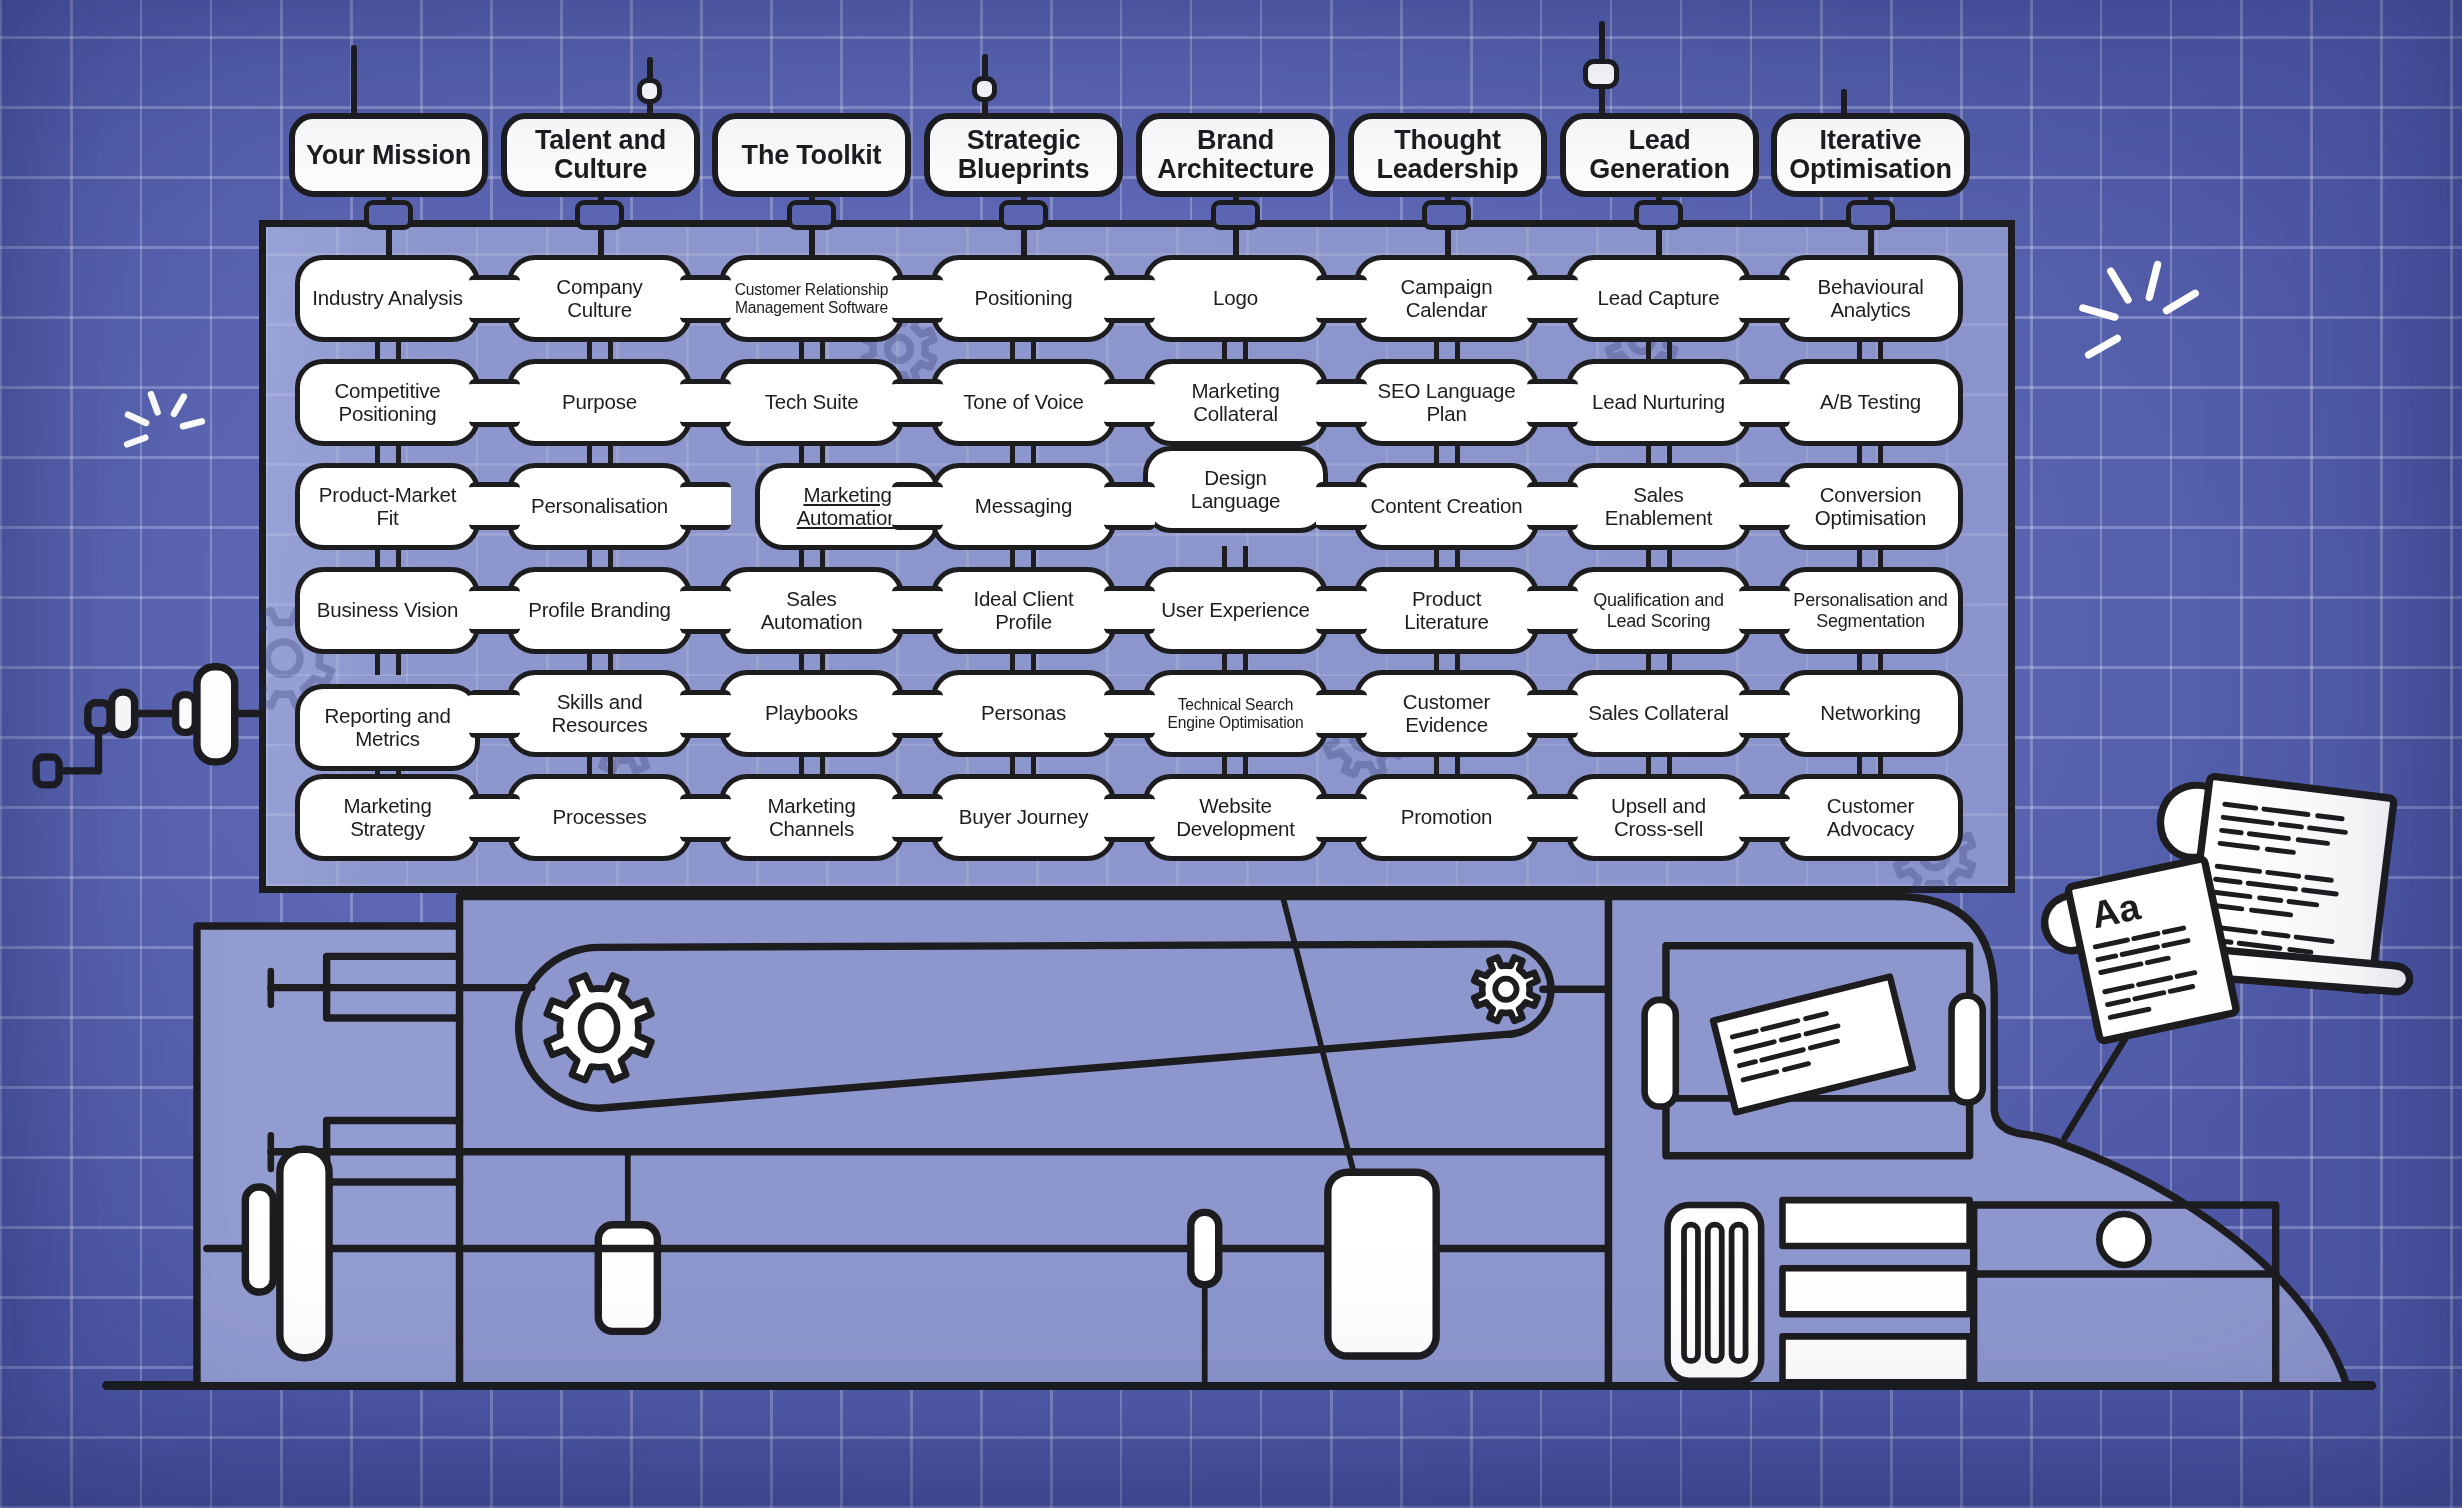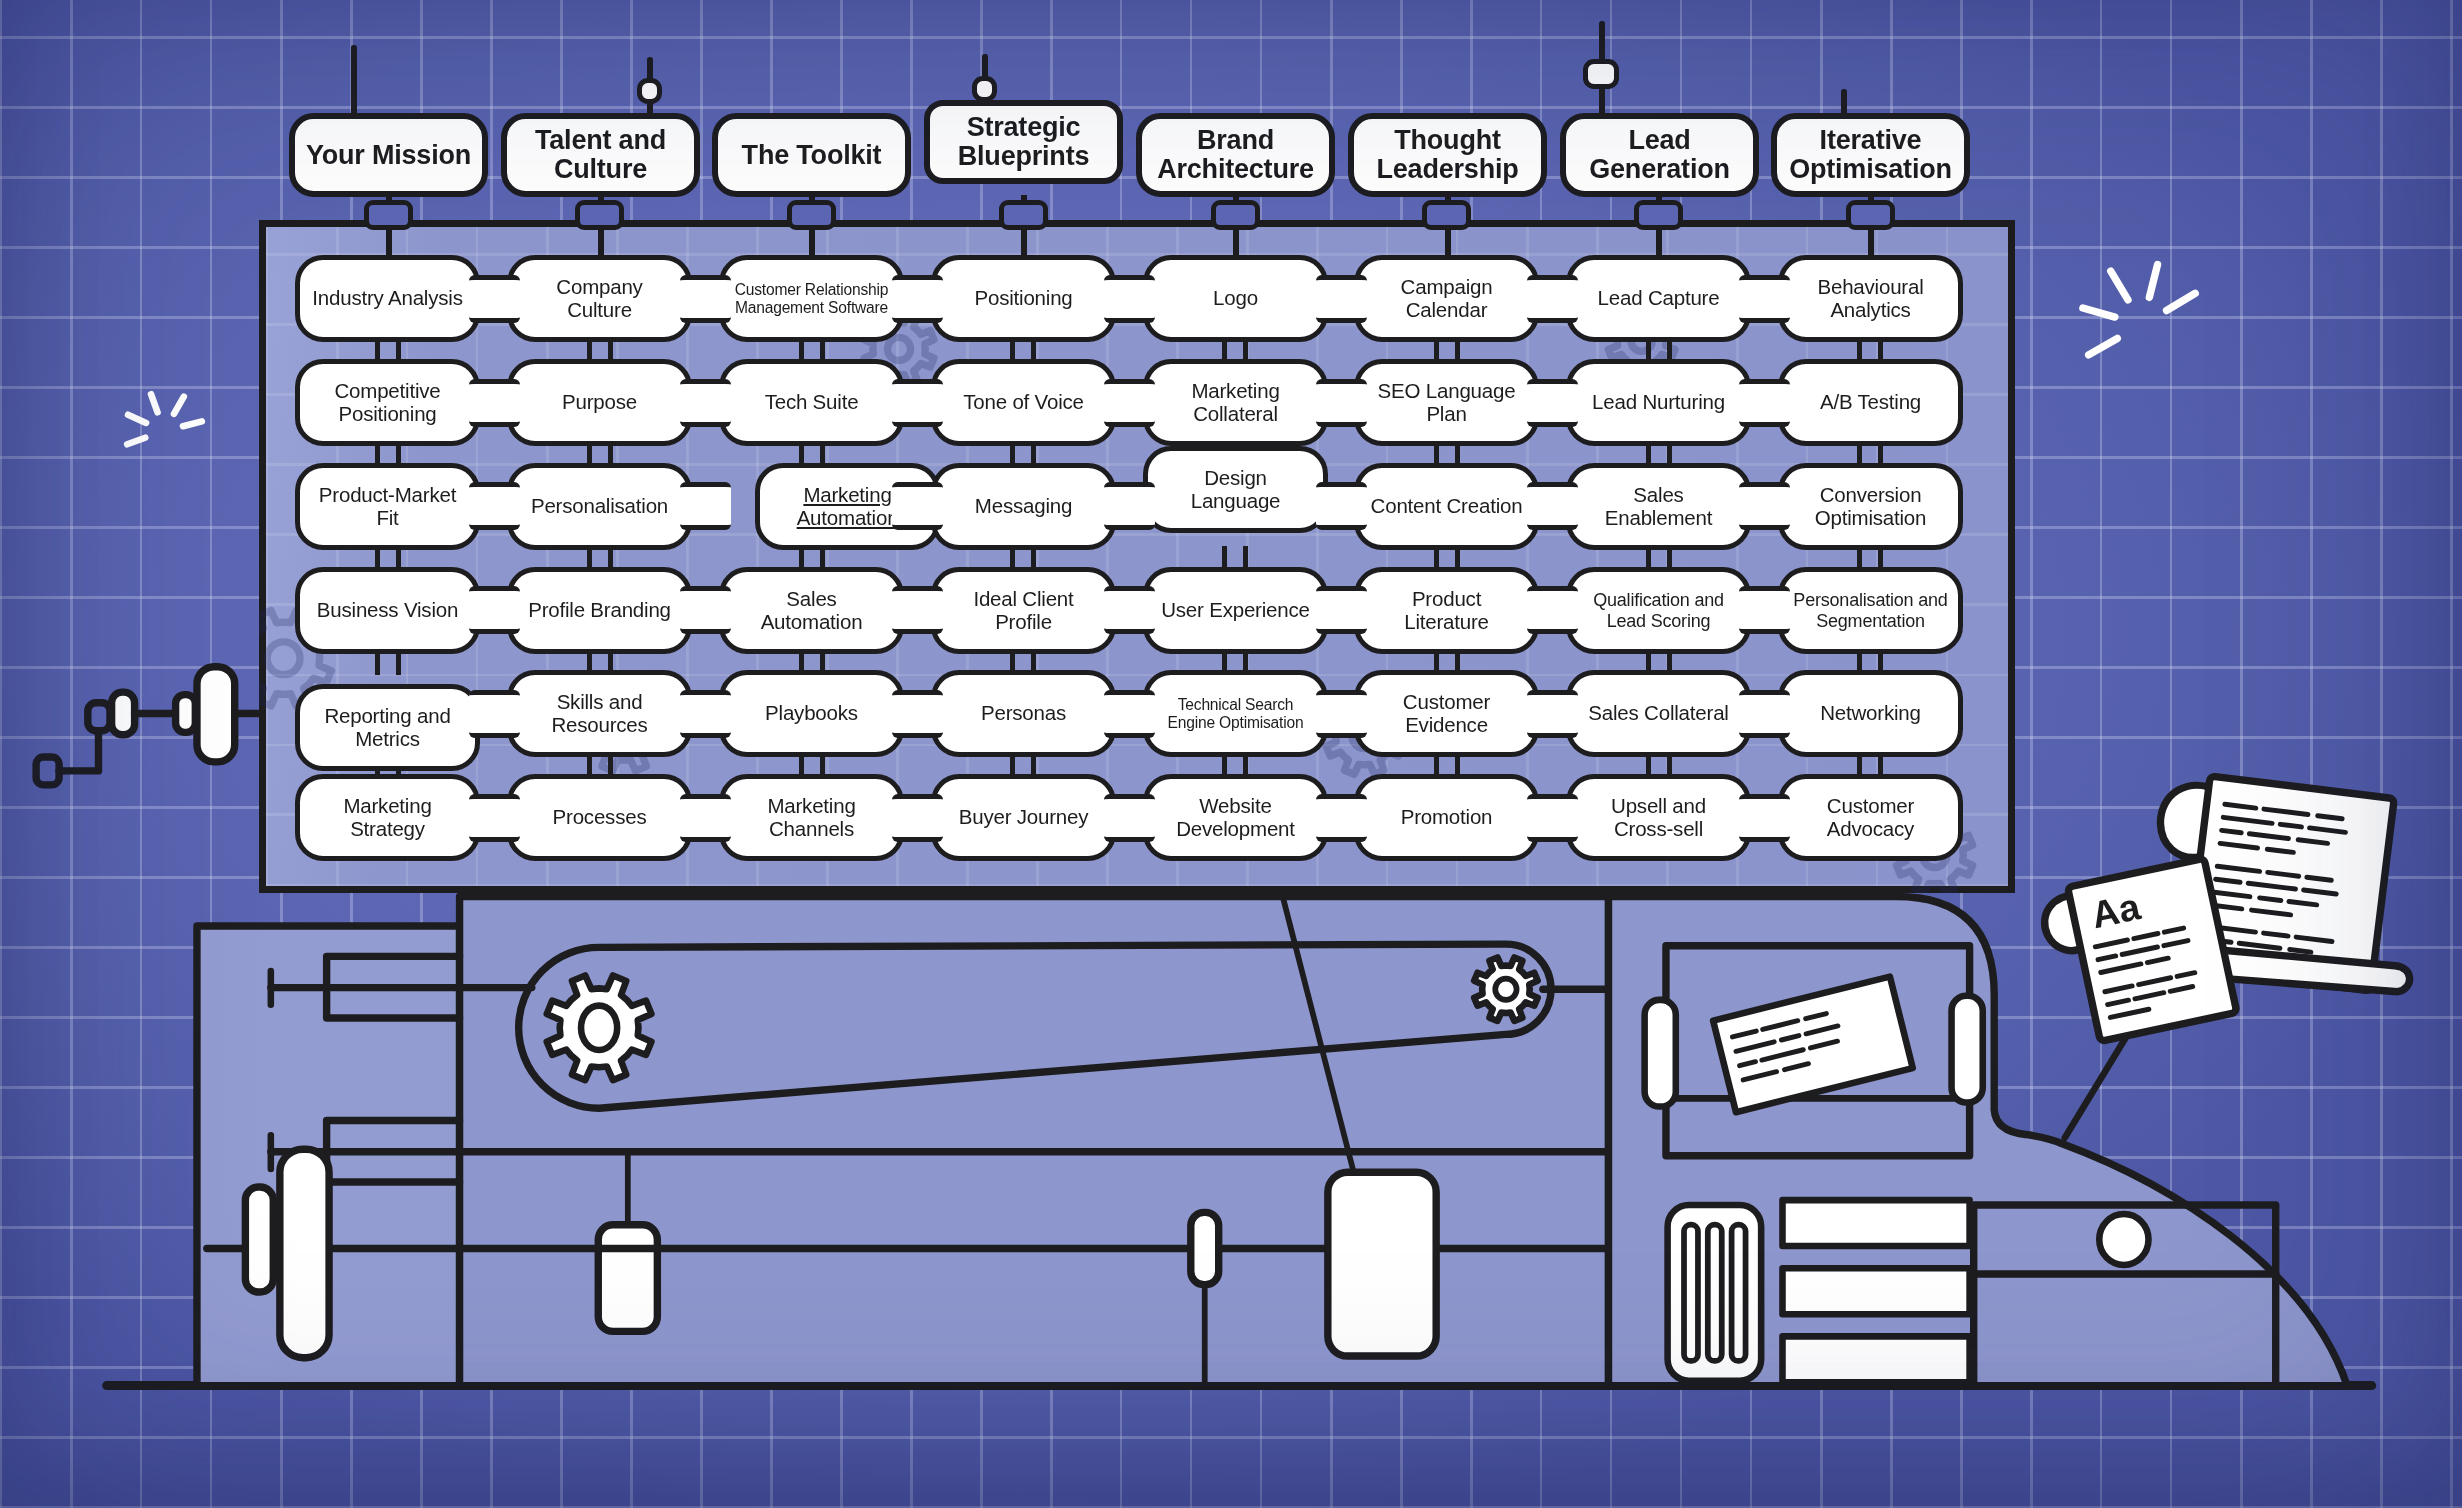--- a/index.html
+++ b/index.html
@@ -265,21 +265,21 @@
       <div class="pill" style="left: 719px; top: 567px;">Sales Automation</div>
       <div class="vlink" style="left: 799px; top: 650px;"></div>
       <div class="hlink" style="left: 892px; top: 586px;"></div>
       <div class="pill" style="left: 719px; top: 670px;">Playbooks</div>
       <div class="vlink" style="left: 799px; top: 754px;"></div>
       <div class="hlink" style="left: 892px; top: 690px;"></div>
       <div class="pill" style="left: 719px; top: 774px;">Marketing Channels</div>
       <div class="hlink" style="left: 892px; top: 794px;"></div>
       <div class="antline" style="left: 982px; top: 54px; height: 64px;"></div>
       <div class="bead" style="left: 972px; top: 76px; width: 24.6px; height: 26px;"></div>
-      <div class="hbox" style="left: 924px; top: 100px; border-radius: 19px;">Strategic Blueprints</div>
+      <div class="hbox" style="left: 924px; top: 113px;">Strategic Blueprints</div>
       <div class="plugline" style="left: 1021px; top: 195px; height: 14.8px;"></div>
       <div class="plug" style="left: 999px; top: 200px;"></div>
       <div class="dropline" style="left: 1021px; top: 218px; height: 39px;"></div>
       <div class="pill" style="left: 931px; top: 255px;">Positioning</div>
       <div class="vlink" style="left: 1010px; top: 339px;"></div>
       <div class="hlink" style="left: 1104px; top: 275px;"></div>
       <div class="pill" style="left: 931px; top: 359px;">Tone of Voice</div>
       <div class="vlink" style="left: 1010px; top: 443px;"></div>
       <div class="hlink" style="left: 1104px; top: 379px;"></div>
       <div class="pill" style="left: 931px; top: 463px;">Messaging</div>

